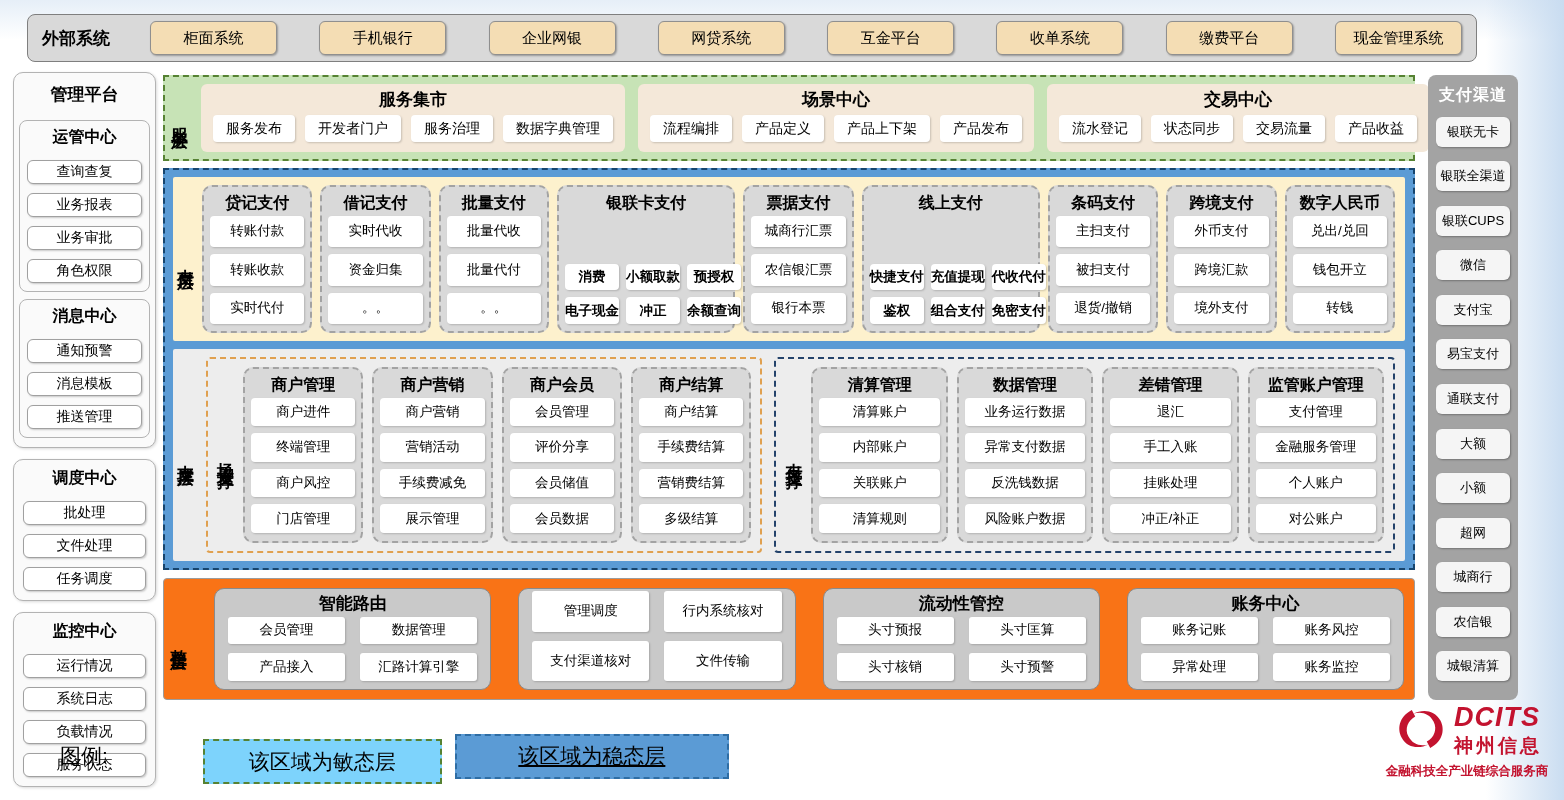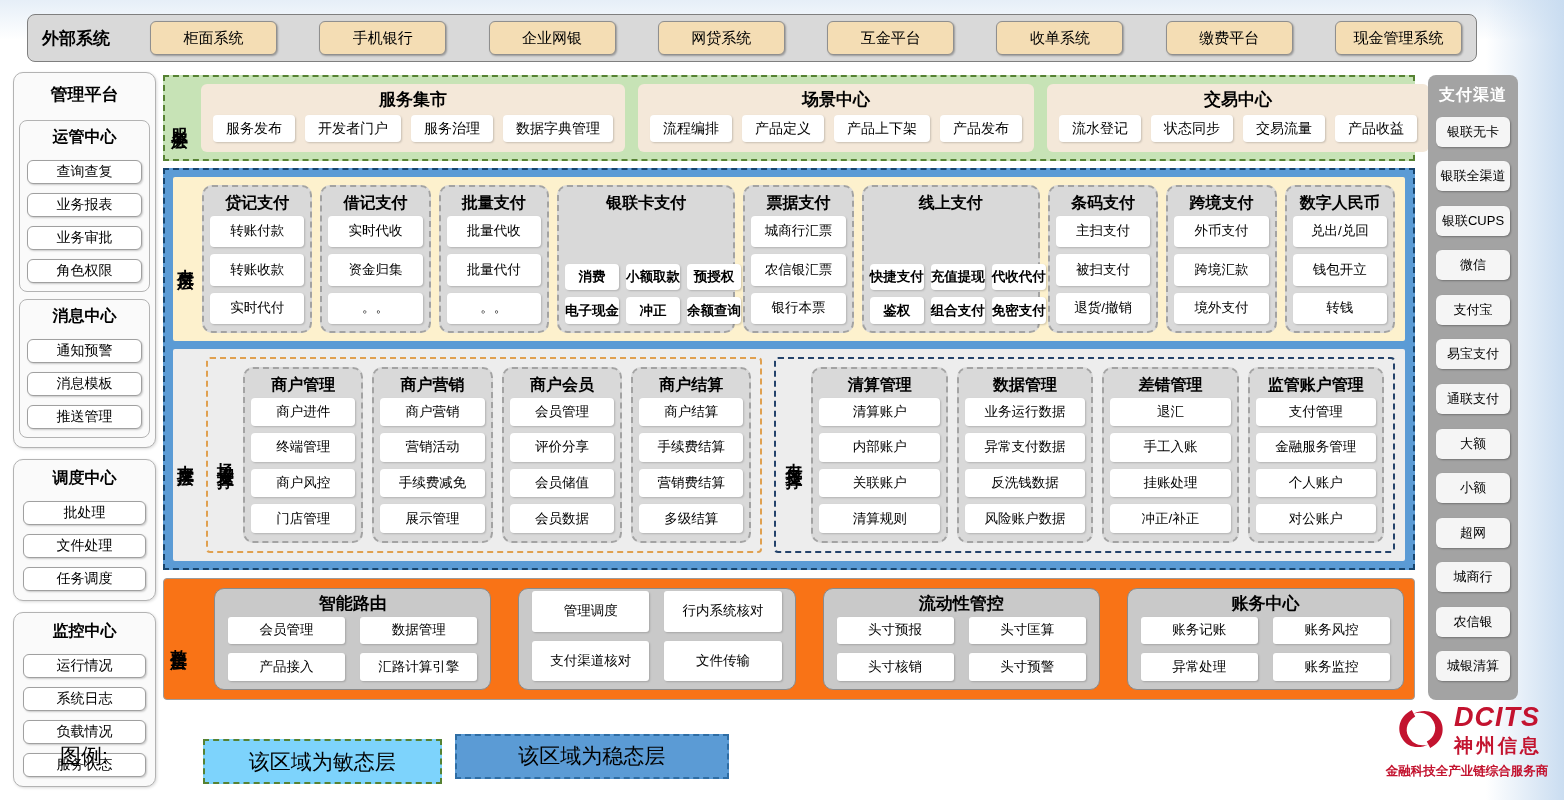--- a/index.html
+++ b/index.html
@@ -96,21 +96,21 @@
   .chan-btn{ background:#f5f5f5; border-radius:6px; height:30px; display:flex;
     align-items:center; justify-content:center; font-size:13px;
     box-shadow:1px 1px 2px rgba(0,0,0,.3); white-space:nowrap; }
 
   
   .legend{ position:absolute; left:60px; top:728px; display:flex; align-items:center; }
   .legend-label{ font-size:21px; }
   .legend-box{ height:45px; display:flex; align-items:center; justify-content:center;
     font-size:21px; }
   .legend-box.agile{ width:239px; margin-left:95px; background:#7dd3fc; border:2px dashed #568233;margin-top:11px; }
-  .legend-box.stable-b{ width:274px; margin-left:13px; background:#5b9bd5; border:2.5px dashed #2e6da4; }
+  .legend-box.stable-b{ width:274px; margin-left:13px; background:#5b9bd5; border:2.5px dashed #2e6da4;text-decoration:underline; }
 
   
   .logo{ position:absolute; right:8px; top:703px; width:178px; display:flex;
     flex-direction:column; align-items:center; color:#c3132f; }
   .logo-row{ display:flex; align-items:center; gap:4px; }
   .logo-texts{ display:flex; flex-direction:column; align-items:flex-start; }
   .logo-name{ font-weight:bold; font-style:italic; font-size:27px; line-height:1; letter-spacing:1px; }
   .logo-cn{ font-weight:bold; font-size:19px; letter-spacing:3px; margin-top:2px; }
   .logo-tagline{ font-weight:bold; font-size:12.5px; margin-top:4px; white-space:nowrap; }
 </style>

